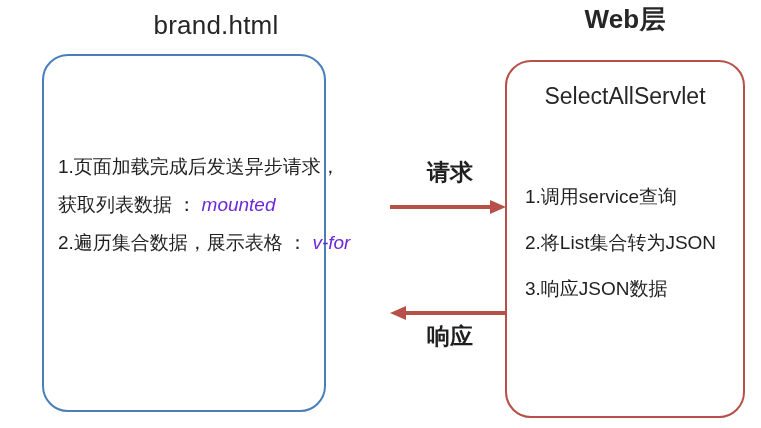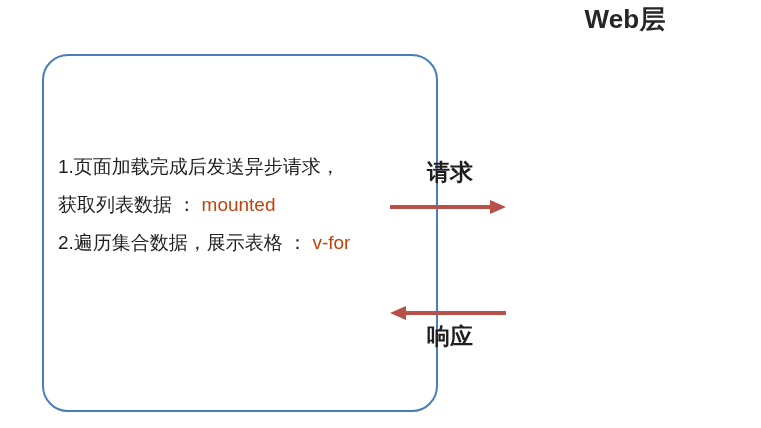--- a/index.html
+++ b/index.html
@@ -42,21 +42,21 @@
   
   .node-box {
     position: absolute;
     box-sizing: border-box;
     background: #ffffff;
     border-radius: 26px;
   }
   #box-client {
     left: 42px;
     top: 54px;
-    width: 396px;
+    width: 284px;
     height: 358px;
     border: 2.5px solid #4a7ebb;
   }
   #box-server {
     left: 505px;
     top: 60px;
     width: 240px;
     height: 358px;
     border: 2.5px solid #b8504a;
   }
@@ -92,21 +92,22 @@
   .line-item {
     font-size: 19px;
     line-height: 38px;
     color: #1f1f1f;
     white-space: nowrap;
   }
   #server-lines .line-item {
     line-height: 46px;
   }
   .kw {
-    color: #c2410c;
+    color: #6d28d9;
+    font-style: italic;
   }
 
   
   .arrow {
     position: absolute;
     height: 0;
   }
   .arrow-shaft {
     position: absolute;
     left: 0;
@@ -159,37 +160,46 @@
   #label-response {
     left: 390px;
     top: 321px;
   }
 </style>
 </head>
 <body>
 
 <div id="canvas">
 
+  <div class="box-title" id="title-left">brand.html</div>
 
   <div class="box-title" id="title-right">Web层</div>
 
   <div class="node-box" id="box-client">
     <ul class="line-list" id="client-lines">
       <li class="line-item">1.页面加载完成后发送异步请求，</li>
       <li class="line-item">
         <span>获取列表数据 ：</span>
         <span class="kw">mounted</span>
       </li>
       <li class="line-item">
         <span>2.遍历集合数据，展示表格 ：</span>
         <span class="kw">v-for</span>
       </li>
     </ul>
   </div>
 
+  <div class="node-box" id="box-server">
+    <div class="inner-heading">SelectAllServlet</div>
+    <ul class="line-list" id="server-lines">
+      <li class="line-item">1.调用service查询</li>
+      <li class="line-item">2.将List集合转为JSON</li>
+      <li class="line-item">3.响应JSON数据</li>
+    </ul>
+  </div>
 
   <div class="arrow-label" id="label-request">请求</div>
   <div class="arrow" id="arrow-request">
     <div class="arrow-shaft"></div>
     <div class="arrow-head"></div>
   </div>
 
   <div class="arrow" id="arrow-response">
     <div class="arrow-shaft"></div>
     <div class="arrow-head"></div>

